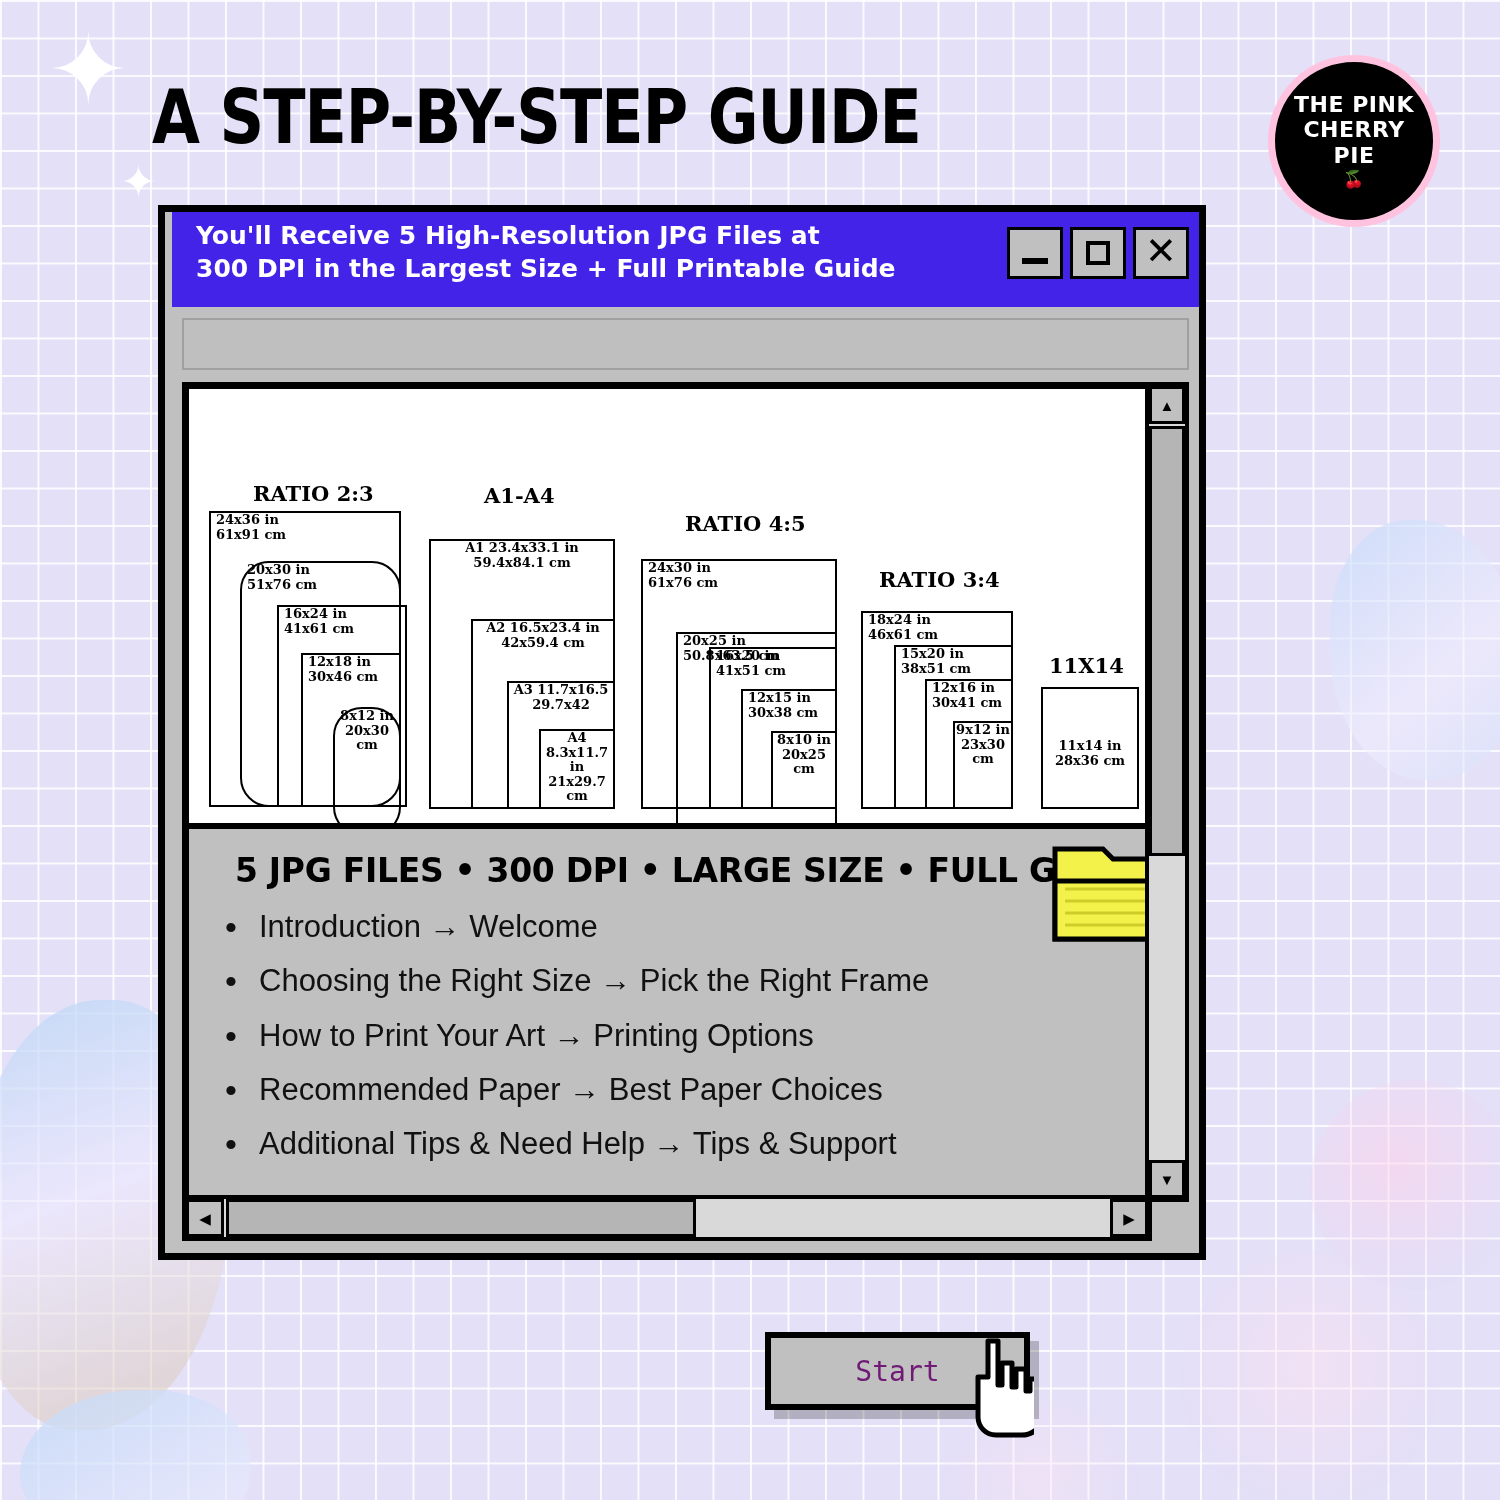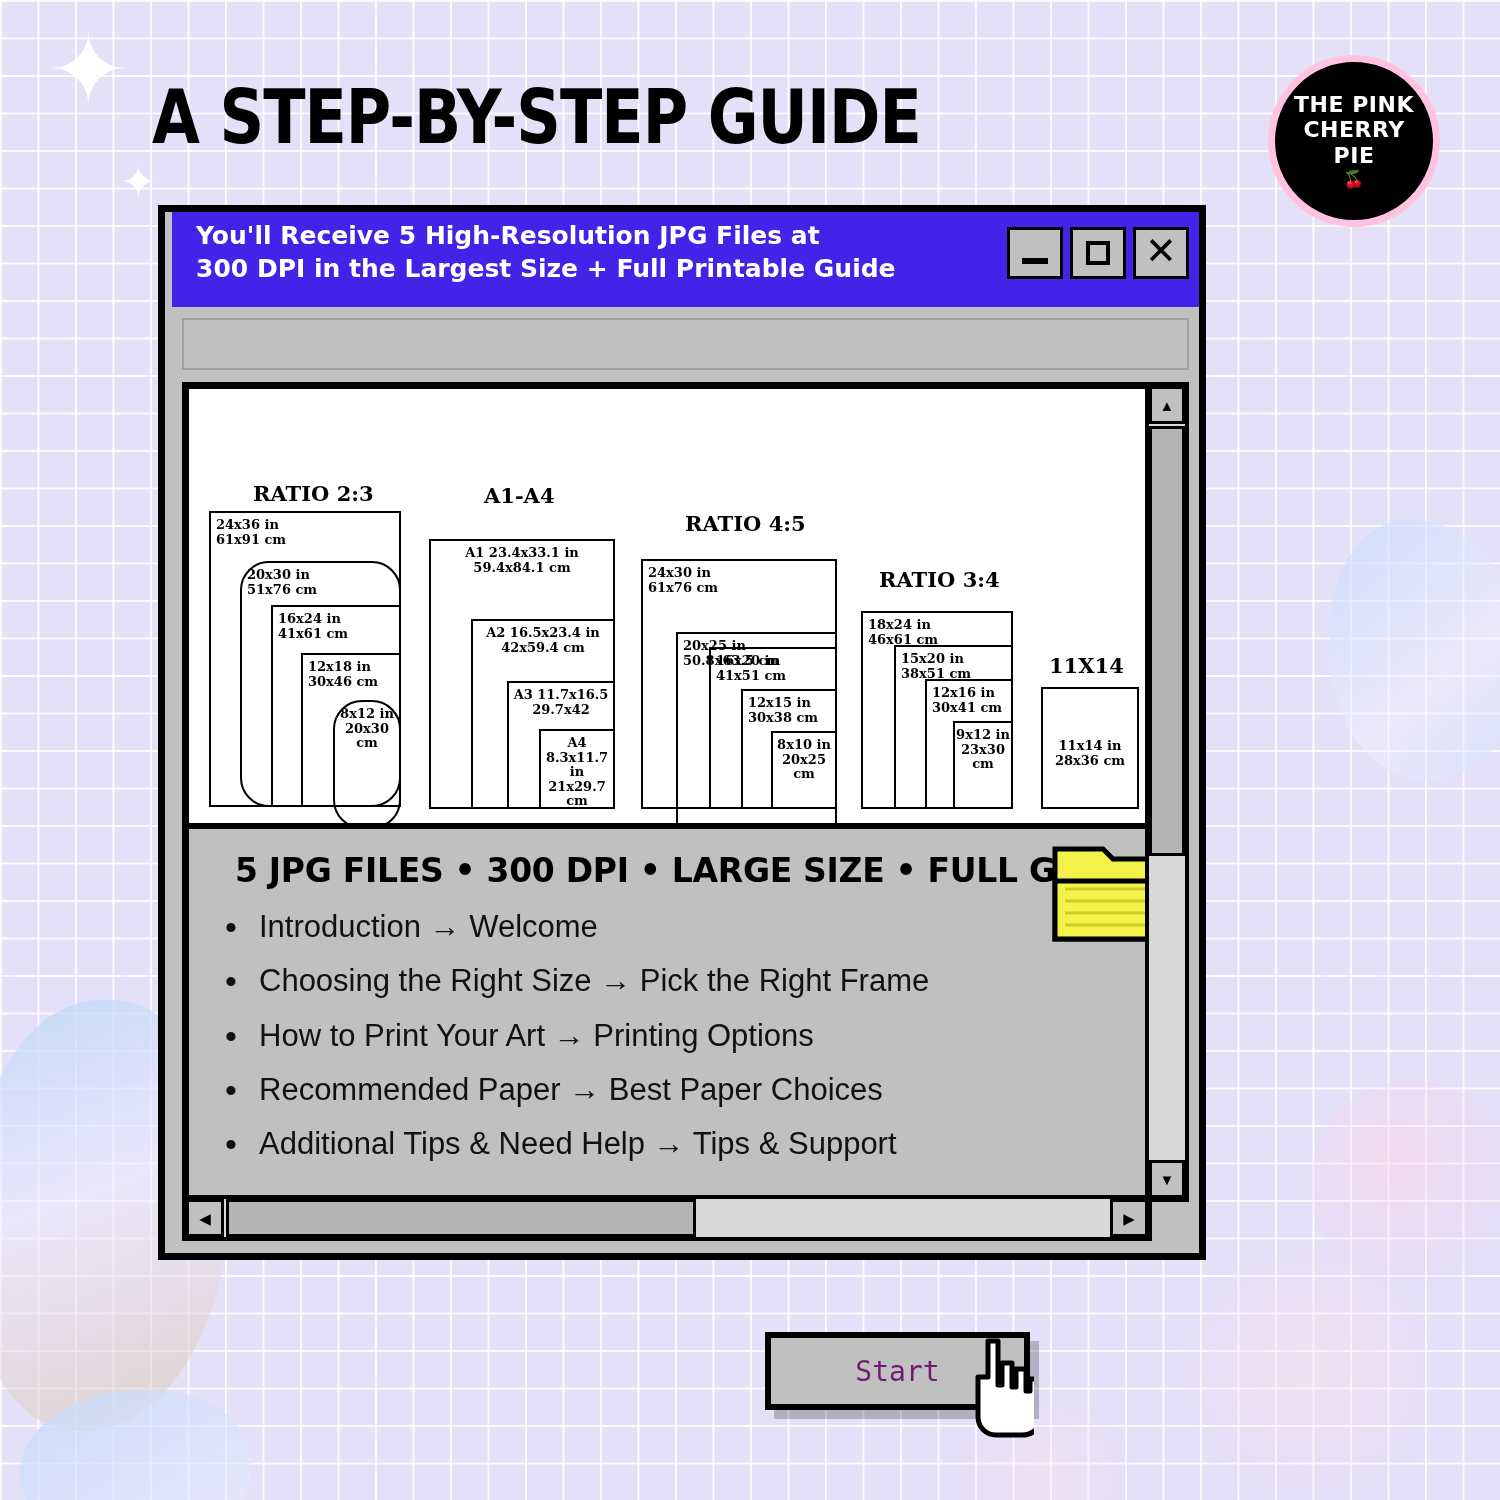--- a/index.html
+++ b/index.html
@@ -181,21 +181,20 @@
     position: absolute;
     border: 2.5px solid #000;
     box-sizing: border-box;
     background: transparent;
     font-family: "DejaVu Serif", serif;
     font-weight: bold;
     font-size: 13px;
     line-height: 1.12;
     color: #000;
     text-align: center;
-    padding-top: 5px;
   }
   .frame.left-align {
     text-align: left;
     padding-left: 5px;
   }
   
   #list-panel {
     position: relative;
     background: #c0c0c0;
     height: 374px;
@@ -371,25 +370,25 @@
   <div id="content-area">
 
     <div id="ratios-panel">
 
       <div class="ratio-group" style="left:20px; width:200px; height:300px;">
         <div class="ratio-label" style="left:44px; top:-30px;">RATIO 2:3</div>
         <div class="frame left-align" style="left:0; top:0; width:192px; height:296px; white-space:pre;">24x36 in
 61x91 cm</div>
         <div class="frame left-align" style="left:31px; top:50px; width:161px; height:246px; white-space:pre;border-radius:29px;">20x30 in
 51x76 cm</div>
-        <div class="frame left-align" style="left:62px; top:94px; width:130px; height:202px; white-space:pre;">16x24 in
+        <div class="frame left-align" style="left:68px; top:94px; width:130px; height:202px; white-space:pre;">16x24 in
 41x61 cm</div>
         <div class="frame left-align" style="left:92px; top:142px; width:100px; height:154px; white-space:pre;">12x18 in
 30x46 cm</div>
-        <div class="frame" style="left:124px; top:189px; width:68px; height:129px; white-space:pre-line;border-radius:29px;">8x12 in
+        <div class="frame" style="left:124px; top:196px; width:68px; height:129px; white-space:pre-line;border-radius:29px;">8x12 in
 20x30 cm</div>
       </div>
 
       <div class="ratio-group" style="left:240px; width:190px; height:272px;">
         <div class="ratio-label" style="left:55px; top:-56px;">A1-A4</div>
         <div class="frame" style="left:0; top:0; width:186px; height:270px; white-space:pre;">A1 23.4x33.1 in
 59.4x84.1 cm</div>
         <div class="frame" style="left:42px; top:80px; width:144px; height:190px; white-space:pre;">A2 16.5x23.4 in
 42x59.4 cm</div>
         <div class="frame" style="left:78px; top:142px; width:108px; height:128px; white-space:pre;">A3 11.7x16.5

